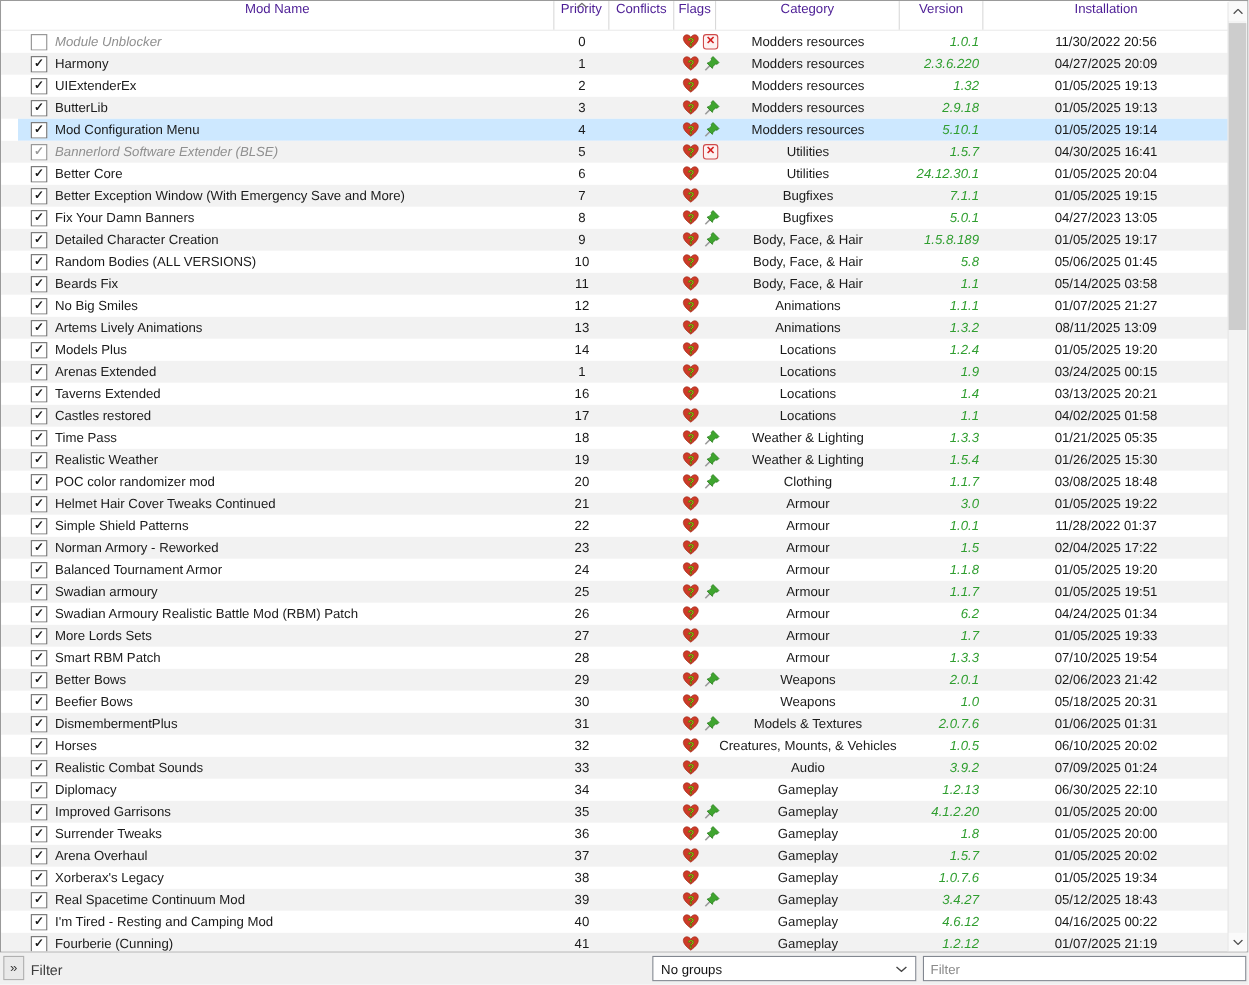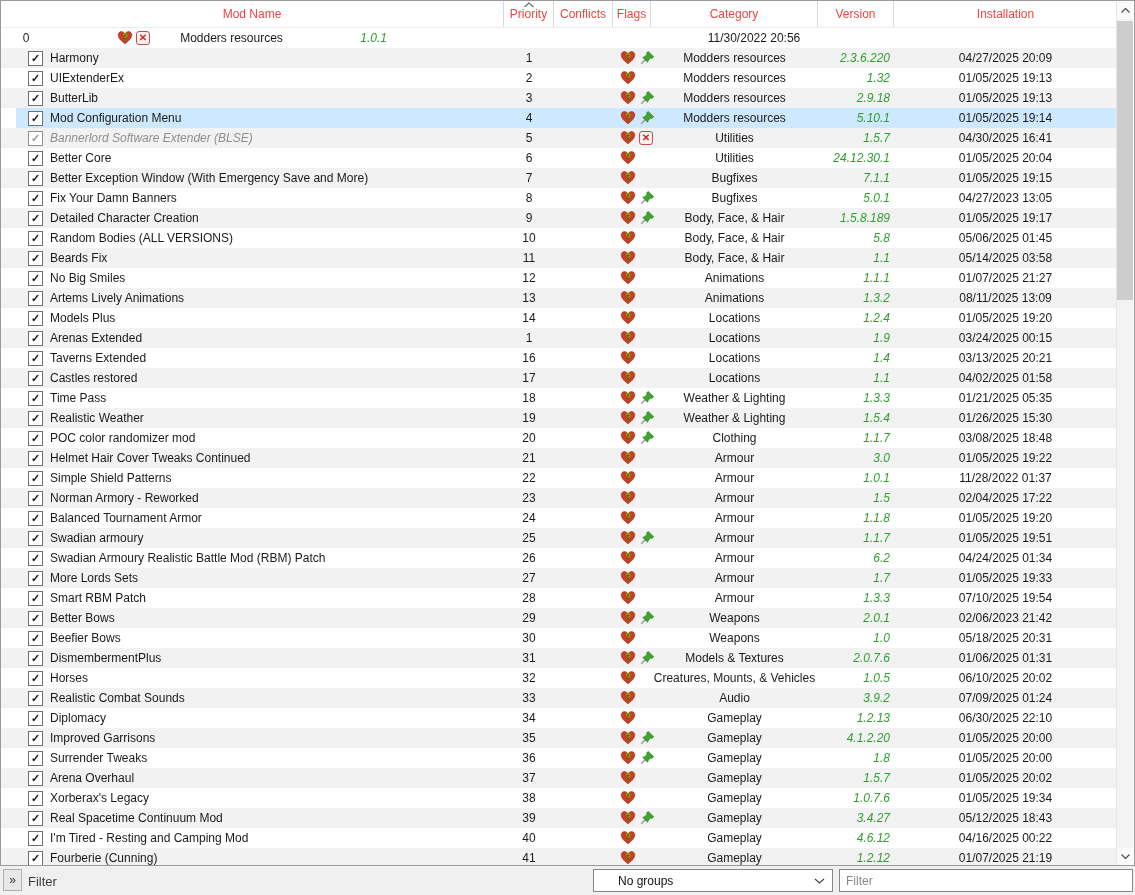--- a/index.html
+++ b/index.html
@@ -7,21 +7,21 @@
     width:1135px;height:895px;
     font-family:"Liberation Sans",sans-serif;font-size:12px;color:#1a1a1a;
     background:#f0f0f0;
   }
   .grid{
     position:relative;width:1135px;height:866px;box-sizing:border-box;
     background:#fff;border:1px solid #9a9a9a;overflow:hidden;
   }
   
   .hdr{position:absolute;top:0;left:0;width:1116px;height:27px;display:flex;background:#fff;border-bottom:1px solid #ececec;box-sizing:border-box;}
-  .hcell{position:relative;display:flex;align-items:center;justify-content:center;box-sizing:border-box;border-right:1px solid #d9d9d9;color:#ef4444;}
+  .hcell{position:relative;display:flex;align-items:flex-start;justify-content:center;box-sizing:border-box;border-right:1px solid #d9d9d9;color:#4c1d95;}
   .w-name{width:503px}.w-pri{width:50px}.w-con{width:59px}.w-flg{width:38px}.w-cat{width:167px}.w-ver{width:76px}.w-ins{flex:1;border-right:none}
   .sort-caret{position:absolute;top:1px;left:50%;transform:translateX(-50%);line-height:0;}
   
   .rows{position:absolute;top:27px;left:0;width:1116px;bottom:0;overflow:hidden;}
   .row{height:20px;display:flex;align-items:center;background:#fff;}
   .row.alt{background:#f2f2f2;}
   .row.sel{background:linear-gradient(to right,#fff 15px,#cde8ff 15px);}
   .cell{box-sizing:border-box;}
   .c-name{width:503px;display:flex;align-items:center;padding-left:27px;white-space:nowrap;overflow:hidden;}
   .cb{width:13px;height:13px;flex:none;border:1px solid #707070;background:#fff;display:flex;align-items:center;justify-content:center;font-size:11px;line-height:1;font-weight:bold;color:#1a1a1a;}
@@ -40,21 +40,21 @@
   .vscroll{position:absolute;top:1px;right:1px;width:17px;height:863px;background:#f3f3f3;border-left:1px solid #e6e6e6;box-sizing:border-box;}
   .sbtn{position:absolute;left:0;width:16px;height:17px;background:#fafafa;display:flex;align-items:center;justify-content:center;}
   .sbtn.up{top:0;}
   .sbtn.down{bottom:0;}
   .thumb{position:absolute;left:0;top:19px;width:16px;height:279px;background:#cdcdcd;}
   
   .bottombar{position:relative;width:1135px;height:29px;background:#f0f0f0;}
   .expander{position:absolute;left:3px;top:3px;width:19px;height:22px;box-sizing:border-box;background:#e9e9e9;border:1px solid #b0b0b0;color:#333;font-size:12px;display:flex;align-items:center;justify-content:center;padding:0;font-family:"Liberation Sans",sans-serif;}
   .filter-left{position:absolute;left:26px;top:3px;width:300px;height:22px;border:none;background:transparent;font-family:"Liberation Sans",sans-serif;font-size:13px;color:#222;outline:none;}
   .filter-left::placeholder{color:#3c3c3c;opacity:1;}
-  .groups{position:absolute;left:593px;top:3px;width:240px;height:23px;box-sizing:border-box;background:#fff;border:1px solid #828790;display:flex;align-items:center;padding-left:24px;color:#111;}
+  .groups{position:absolute;left:593px;top:3px;width:240px;height:23px;box-sizing:border-box;background:#fff;border:1px solid #828790;display:flex;align-items:center;padding-left:7px;color:#111;}
   .groups .chev{position:absolute;right:7px;top:8px;line-height:0;}
   .filter-right{position:absolute;left:839px;top:3px;width:294px;height:23px;box-sizing:border-box;border:1px solid #828790;background:#fff;padding:0 6px;font-family:"Liberation Sans",sans-serif;font-size:12px;color:#222;outline:none;}
   .filter-right::placeholder{color:#8a8a8a;opacity:1;}
 </style>
 </head>
 <body>
 
 <div class="app">
 
   <div class="grid">
@@ -83,20 +83,24 @@
       <div class="hcell w-ver">
         <span>Version</span>
       </div>
       <div class="hcell w-ins">
         <span>Installation</span>
       </div>
     </div>
 
     <div class="rows">
         <div class="row muted">
+    <div class="cell c-name">
+      <span class="cb" aria-checked="false"></span>
+      <span class="name">Module Unblocker</span>
+    </div>
     <div class="cell c-pri">0</div>
     <div class="cell c-con"></div>
     <div class="cell c-flags">
       <span class="icon heart">
         <svg width="16" height="16" viewBox="0 0 16 16">
           <path d="M8 13.8 C3.2 10.2 1.2 7.4 1.2 4.9 C1.2 3 2.6 1.6 4.4 1.6 C5.9 1.6 7.3 2.6 8 4 C8.7 2.6 10.1 1.6 11.6 1.6 C13.4 1.6 14.8 3 14.8 4.9 C14.8 7.4 12.8 10.2 8 13.8 Z" fill="#ce3b28" stroke="#9c2917" stroke-width="0.6"></path>
           <text class="q-text" x="8.2" y="11.4" text-anchor="middle" font-size="10.5" font-weight="bold" fill="#a8dc15" stroke="#3f5e06" stroke-width="0.5">?</text>
         </svg>
       </span>
 

